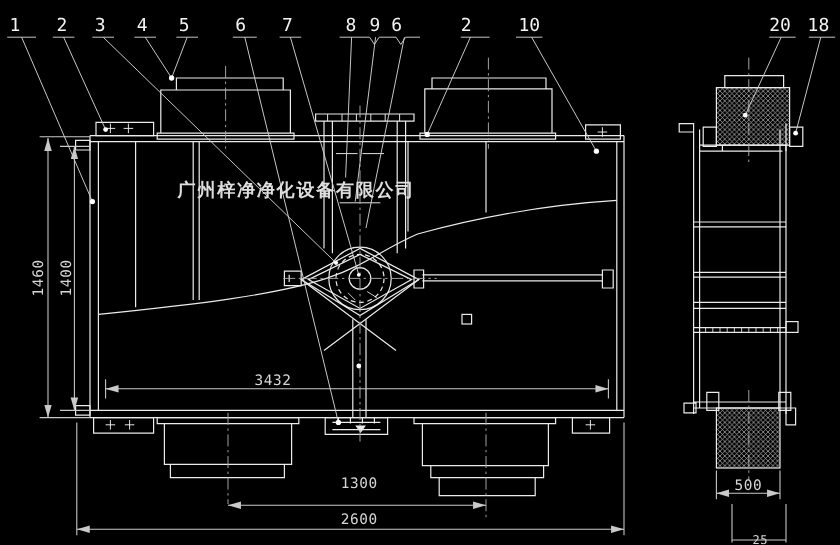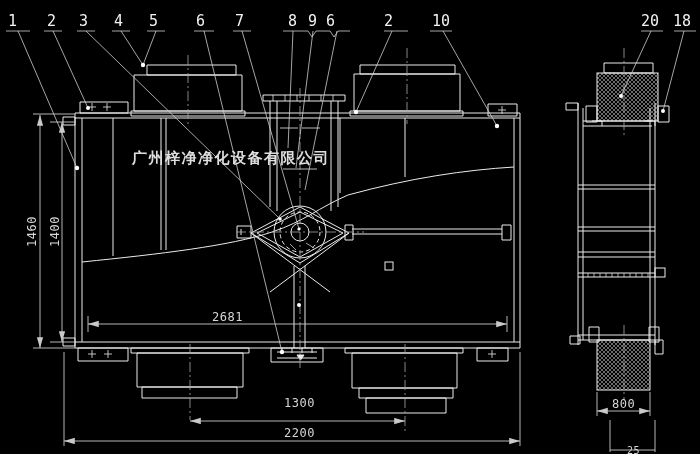--- a/index.html
+++ b/index.html
@@ -3,21 +3,21 @@
 <meta charset="utf-8">
 <style>
   html,body{margin:0;padding:0;background:#000;}
   .sheet{position:relative;width:700px;height:454px;background:#000;overflow:hidden;
          font-family:"DejaVu Sans Mono","Liberation Mono",monospace;}
   .sheet svg{position:absolute;left:0;top:0;}
   .co{position:absolute;top:14px;color:#f2f2f2;font-size:15px;line-height:1;white-space:nowrap;}
   .dim{position:absolute;color:#d6d6d6;font-size:12px;line-height:1;letter-spacing:.5px;white-space:nowrap;}
   .rot{transform:rotate(-90deg);transform-origin:0 0;}
   .tiny{font-size:10px;}
-  .wm{position:absolute;left:132px;top:149px;color:#dedede;font-size:15px;font-weight:bold;
+  .wm{position:absolute;left:148px;top:149px;color:#dedede;font-size:15px;font-weight:bold;
       letter-spacing:1.5px;white-space:nowrap;font-family:Liberation Serif, serif;}
 </style>
 </head>
 <body>
 
 <div class="sheet">
 
 <svg width="700" height="454" viewBox="0 0 700 454">
   <defs>
     <pattern id="hx" width="4" height="4" patternUnits="userSpaceOnUse">
@@ -135,20 +135,20 @@
   <span class="co" style="left:288px">8</span>
   <span class="co" style="left:308px">9</span>
   <span class="co" style="left:326px">6</span>
   <span class="co" style="left:384px">2</span>
   <span class="co" style="left:432px">10</span>
   <span class="co" style="left:641px">20</span>
   <span class="co" style="left:673px">18</span>
 
   <span class="dim rot" style="left:26px;top:247px">1460</span>
   <span class="dim rot" style="left:49px;top:247px">1400</span>
-  <span class="dim" style="left:212px;top:311px">2681</span>
+  <span class="dim" style="left:212px;top:311px">3432</span>
   <span class="dim" style="left:284px;top:397px">1300</span>
-  <span class="dim" style="left:284px;top:427px">2200</span>
-  <span class="dim" style="left:612px;top:398px">800</span>
+  <span class="dim" style="left:284px;top:427px">2600</span>
+  <span class="dim" style="left:612px;top:398px">500</span>
   <span class="dim tiny" style="left:627px;top:446px">25</span>
 
   <span class="wm">广州梓净净化设备有限公司</span>
 </div>
 
 </body></html>

